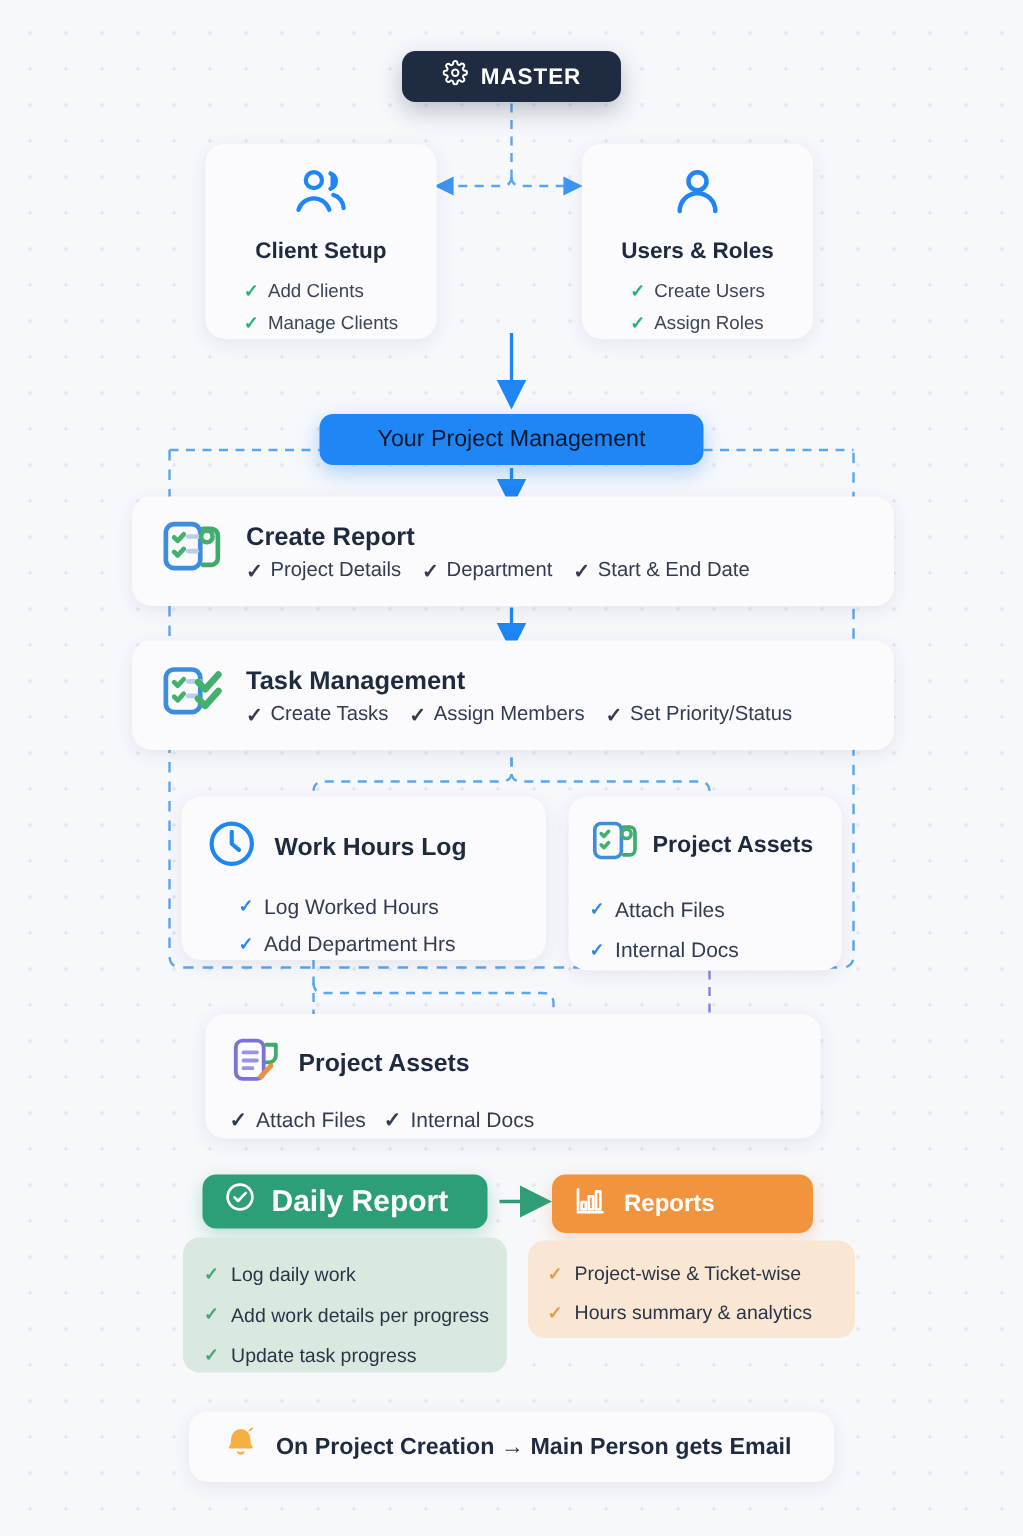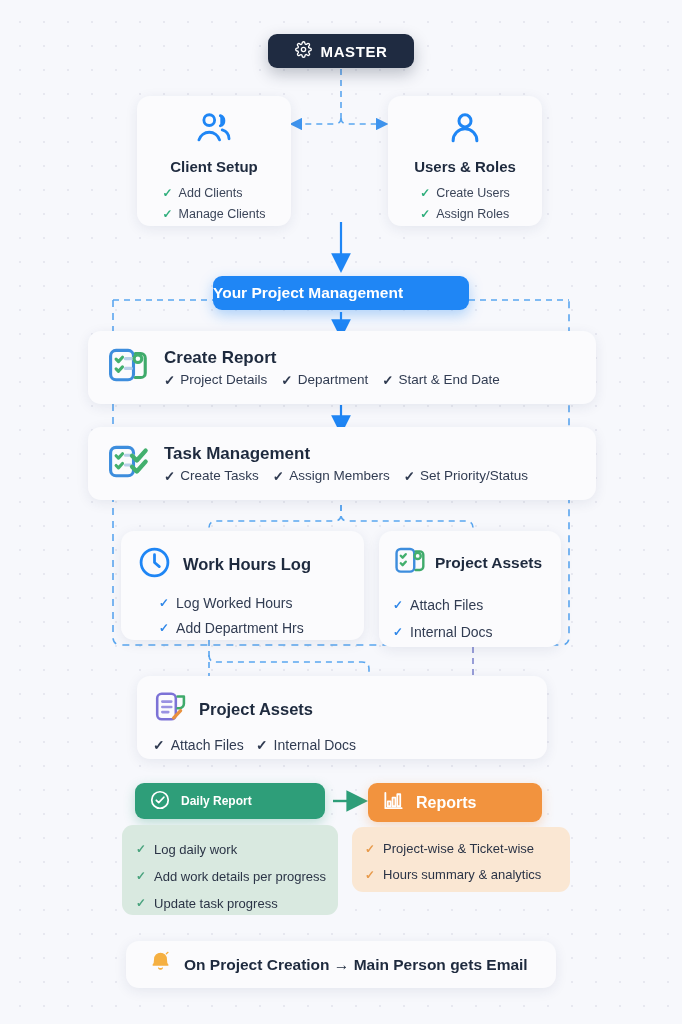--- a/index.html
+++ b/index.html
@@ -45,22 +45,22 @@
   .topcard ul{ list-style:none; margin-top:8px; }
   .topcard li{ font-size:12.5px; color:#3b4559; line-height:21px;
                display:flex; align-items:center; gap:6px; }
   .tick{ color:#2fae7c; font-size:12px; font-weight:bold; }
   .tickb{ color:#2f87e8; font-size:12px; font-weight:bold; }
 
   
   .bluepill{
     left:213px; top:276px; width:256px; height:34px;
     background:#1f86f5; border-radius:9px;
-    display:flex; align-items:center; 
-    color:#ffffff; font-size:15.5px; font-weight:bold;
+    display:flex; align-items:center; justify-content:center;
+    color:#0f172a; font-size:15.5px; font-weight:normal;
     box-shadow:0 5px 14px rgba(31,134,245,.35);
   }
 
   
   .wide{ left:88px; width:508px; display:flex; align-items:center; gap:14px; padding:0 18px; }
   .wide .txt .ttl{ font-size:17px; font-weight:bold; color:#1e2a3e; }
   .wide .txt .subs{ display:flex; gap:14px; margin-top:4px; }
   .wide .txt .subs span{ font-size:13.5px; color:#313c52;
                          display:flex; align-items:center; gap:5px; }
 
@@ -84,21 +84,21 @@
   .pa2 .head{ display:flex; align-items:center; gap:10px; }
   .pa2 .head .ttl{ font-size:16.5px; font-weight:bold; color:#1e2a3e; }
   .pa2 .subs{ display:flex; gap:12px; margin-top:8px; }
   .pa2 .subs span{ font-size:14px; color:#313c52; display:flex; align-items:center; gap:6px; }
 
   
   .daily{
     left:135px; top:783px; width:190px; height:36px;
     background:#2e9e79; border-radius:9px;
     display:flex; align-items:center; gap:10px; padding-left:14px;
-    color:#fff; font-size:12px; font-weight:bold;
+    color:#fff; font-size:20px; font-weight:bold;
     box-shadow:0 4px 12px rgba(46,158,121,.3);
   }
   .reports{
     left:368px; top:783px; width:174px; height:39px;
     background:#f2933e; border-radius:9px;
     display:flex; align-items:center; gap:11px; padding-left:14px;
     color:#fff; font-size:16px; font-weight:bold;
     box-shadow:0 4px 12px rgba(242,147,62,.3);
   }
   .greenbox{

